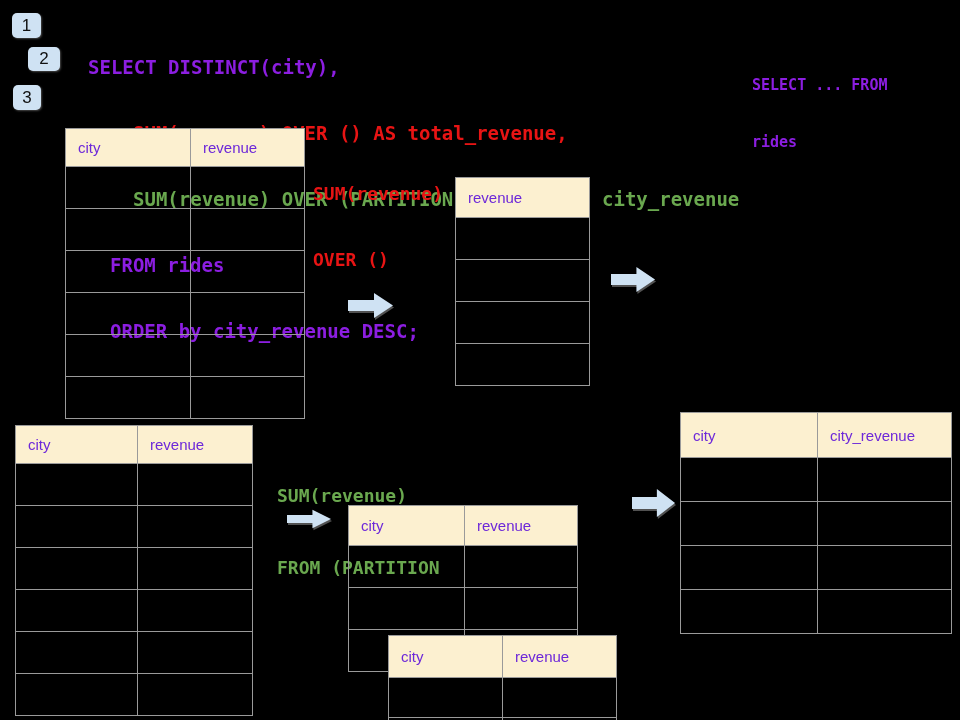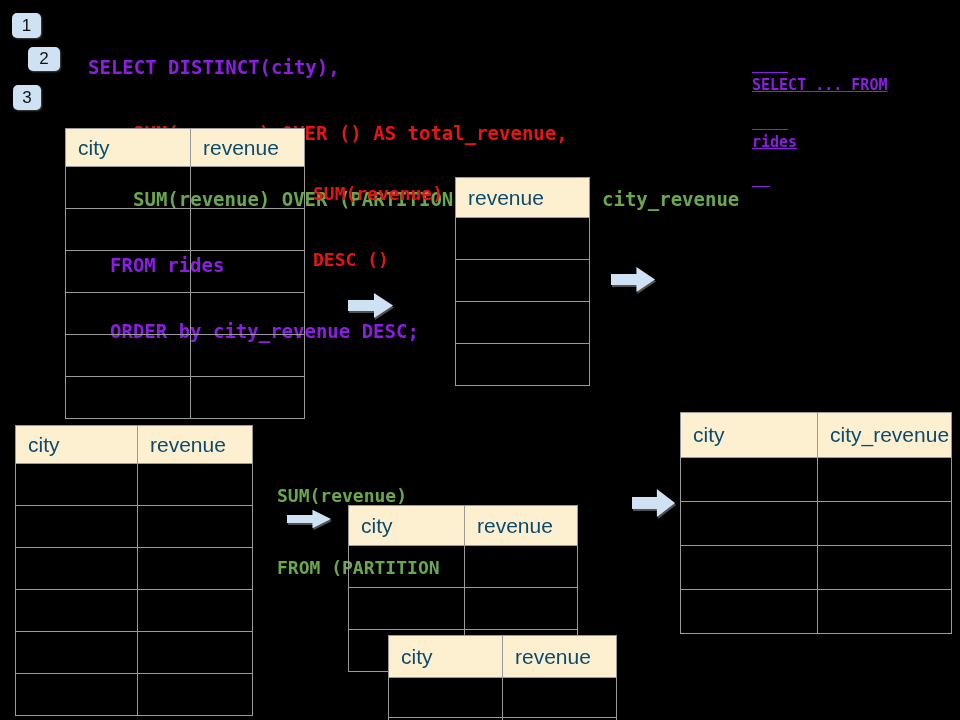--- a/index.html
+++ b/index.html
@@ -7,21 +7,21 @@
     position:relative; width:960px; height:720px;
     background:var(--background,#000); overflow:hidden;
     font-family:"Liberation Sans",sans-serif;
   }
   
   .code {
     position:absolute; font-family:"DejaVu Sans Mono",monospace;
     font-weight:bold; white-space:pre;
   }
   #sql            { left:88px;  top:12px;  font-size:19px; line-height:22px; }
-  #side-note      { left:752px; top:38px;  font-size:15px; line-height:19px; color:var(--purple);text-decoration:underline; }
+  #side-note      { left:752px; top:38px;  font-size:15px; line-height:19px; color:var(--purple); }
   #label-total    { left:313px; top:139px; font-size:18px; line-height:22px; color:var(--red); }
   #label-partition{ left:277px; top:436px; font-size:18px; line-height:24px; color:var(--green); }
 
   .sql-line[data-color="purple"] { color:var(--purple); }
   .sql-line[data-color="red"]    { color:var(--red); }
   .sql-line[data-color="green"]  { color:var(--green); }
   .sql-line[data-indent="1"] { margin-left:22px; }
   .sql-line[data-indent="2"] { margin-left:45px; }
 
   
@@ -39,22 +39,22 @@
   .arrow polygon { fill:var(--accent_blue); }
   #arrow-1 { left:348px; top:292px; width:46px; height:27px; }
   #arrow-2 { left:611px; top:266px; width:45px; height:27px; }
   #arrow-3 { left:287px; top:509px; width:45px; height:20px; }
   #arrow-4 { left:632px; top:488px; width:44px; height:30px; }
 
   
   .tbl { position:absolute; border-collapse:collapse; table-layout:fixed; background:transparent; }
   .tbl th, .tbl td { border:1px solid var(--table_border); box-sizing:border-box; }
   .tbl th {
-    background:var(--table_header_fill); color:#0c4a6e; font-weight:normal;
-    text-align:left; padding:0 0 0 12px; font-size:21px; vertical-align:middle;
+    background:var(--table_header_fill); color:#6d28d9; font-weight:normal;
+    text-align:left; padding:0 0 0 12px; font-size:15px; vertical-align:middle;
   }
   .tbl td { padding:0; }
 
   #t-source-top       { left:65px;  top:128px; width:240px; }
   #t-source-top th    { height:38px; } #t-source-top td { height:42px; }
   #t-source-top th:first-child { width:125px; }
 
   #t-total-result     { left:455px; top:177px; width:135px; }
   #t-total-result th  { height:40px; } #t-total-result td { height:42px; }
 
@@ -97,21 +97,21 @@
     <div class="sql-line" data-color="purple" data-indent="1">ORDER by city_revenue DESC;</div>
   </div>
 
   <div class="code" id="side-note">
     <div>SELECT ... FROM</div>
     <div>rides</div>
   </div>
 
   <div class="code" id="label-total">
     <div>SUM(revenue)</div>
-    <div>DESC ()</div>
+    <div>OVER ()</div>
   </div>
   <div class="code" id="label-partition">
     <div>SUM(revenue)</div>
     <div>FROM (PARTITION</div>
   </div>
 
   <svg class="arrow" id="arrow-1" viewBox="0 0 46 27" preserveAspectRatio="none">
     <polygon points="0,8 26,8 26,1 45,13.5 26,26 26,19 0,19"></polygon>
   </svg>
   <svg class="arrow" id="arrow-2" viewBox="0 0 46 27" preserveAspectRatio="none">

